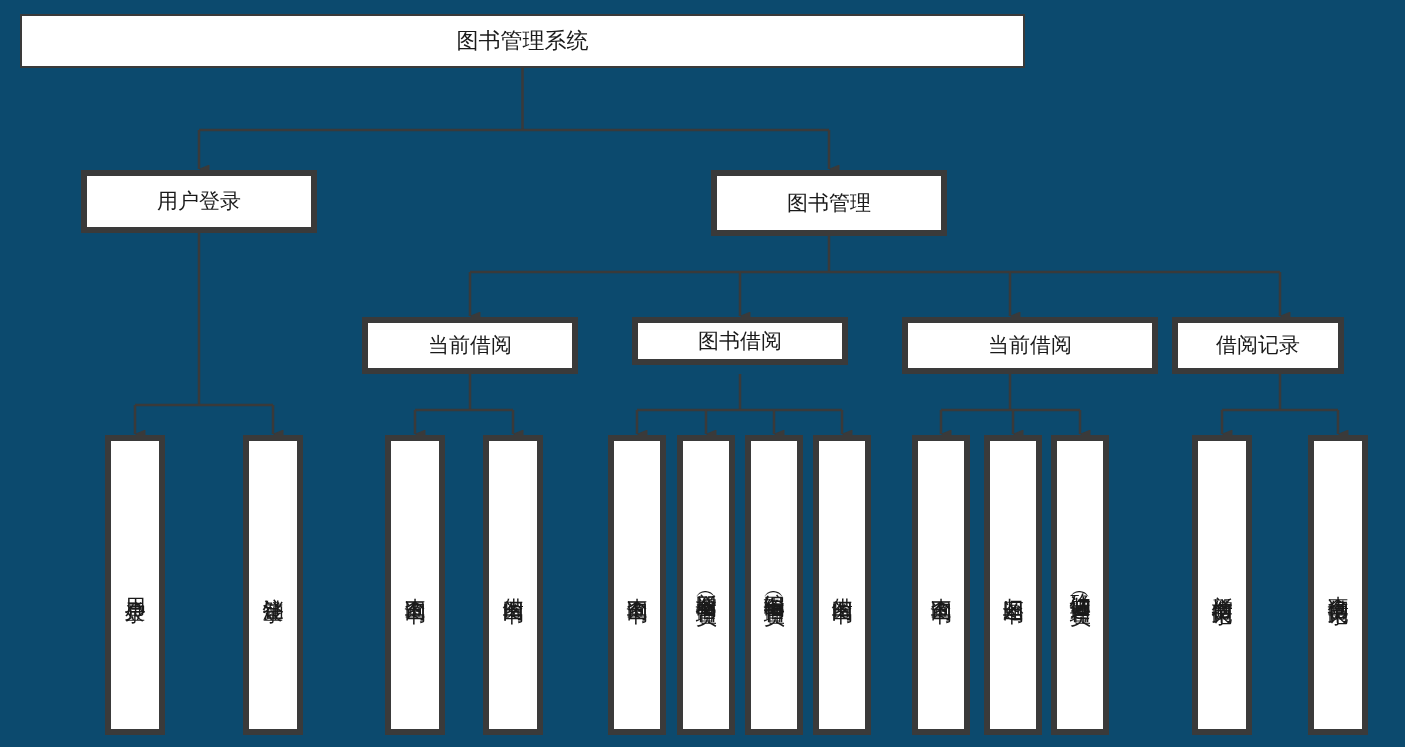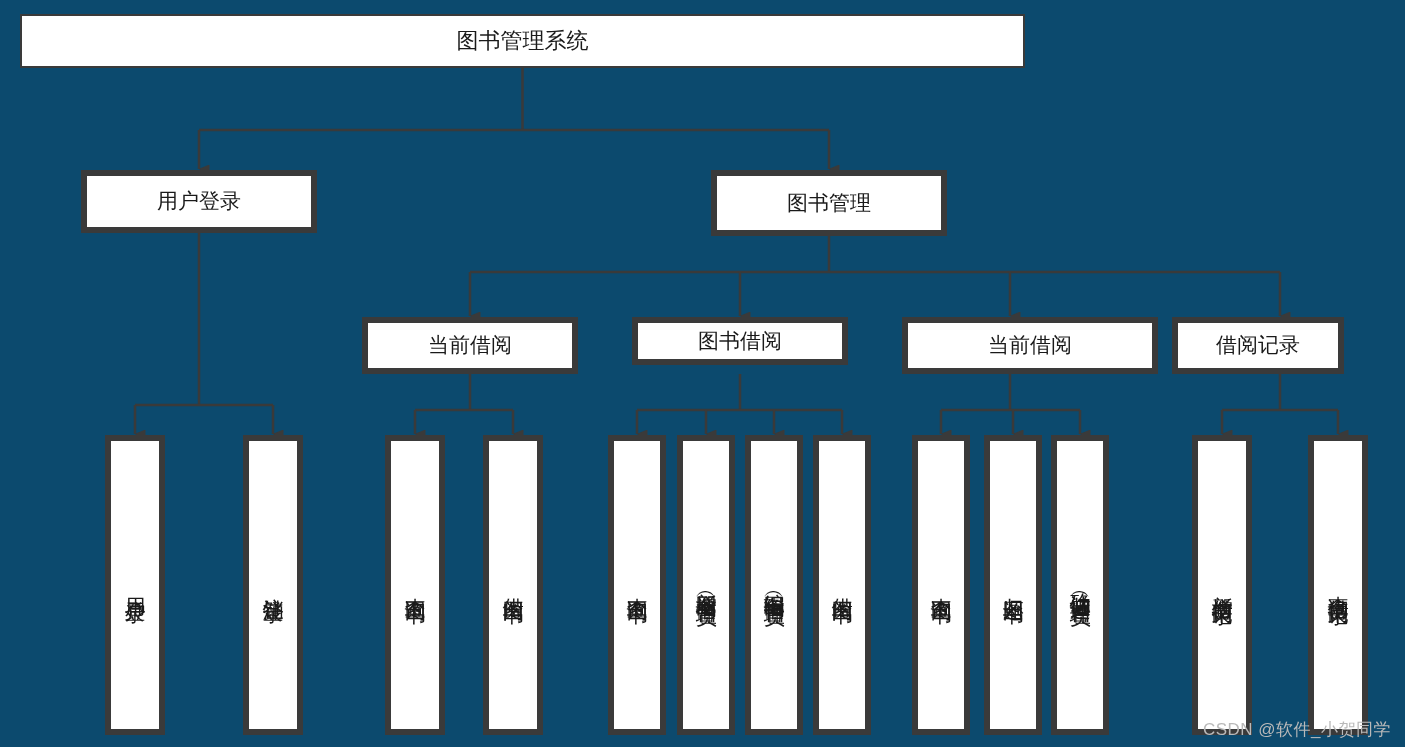--- a/index.html
+++ b/index.html
@@ -174,14 +174,13 @@
         <span class="node-label" style="color: rgb(26, 26, 26);">确认归还（管理员）</span>
       </div>
       <div class="node-box level-3 vertical" style="left: 1192px; top: 435px; width: 60px; height: 300px; border-color: rgb(58, 58, 58);">
         <span class="node-label" style="color: rgb(26, 26, 26);">新增借阅记录</span>
       </div>
       <div class="node-box level-3 vertical" style="left: 1308px; top: 435px; width: 60px; height: 300px; border-color: rgb(58, 58, 58);">
         <span class="node-label" style="color: rgb(26, 26, 26);">查询借阅记录</span>
       </div>
     </div>
 
-  <div id="watermark">CSDN @软件_小贺同学</div>
 </div>
 
 </body></html>

